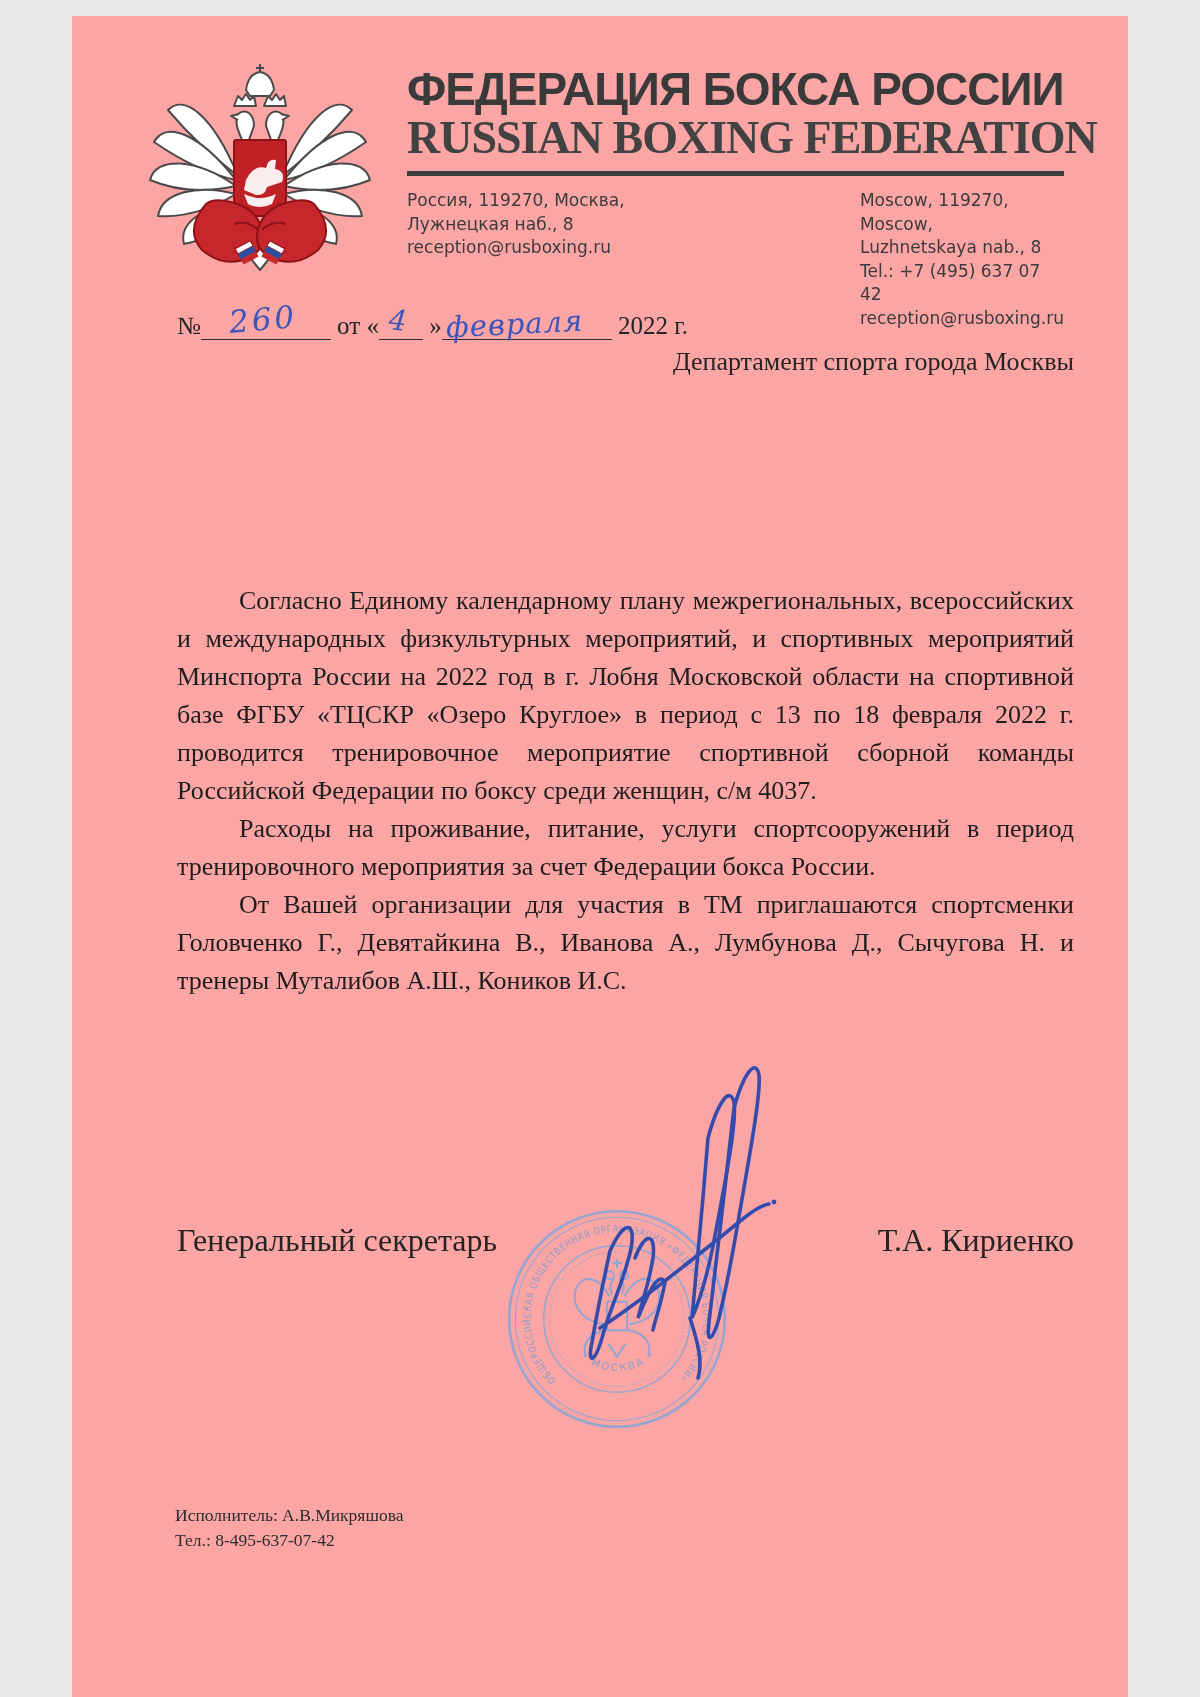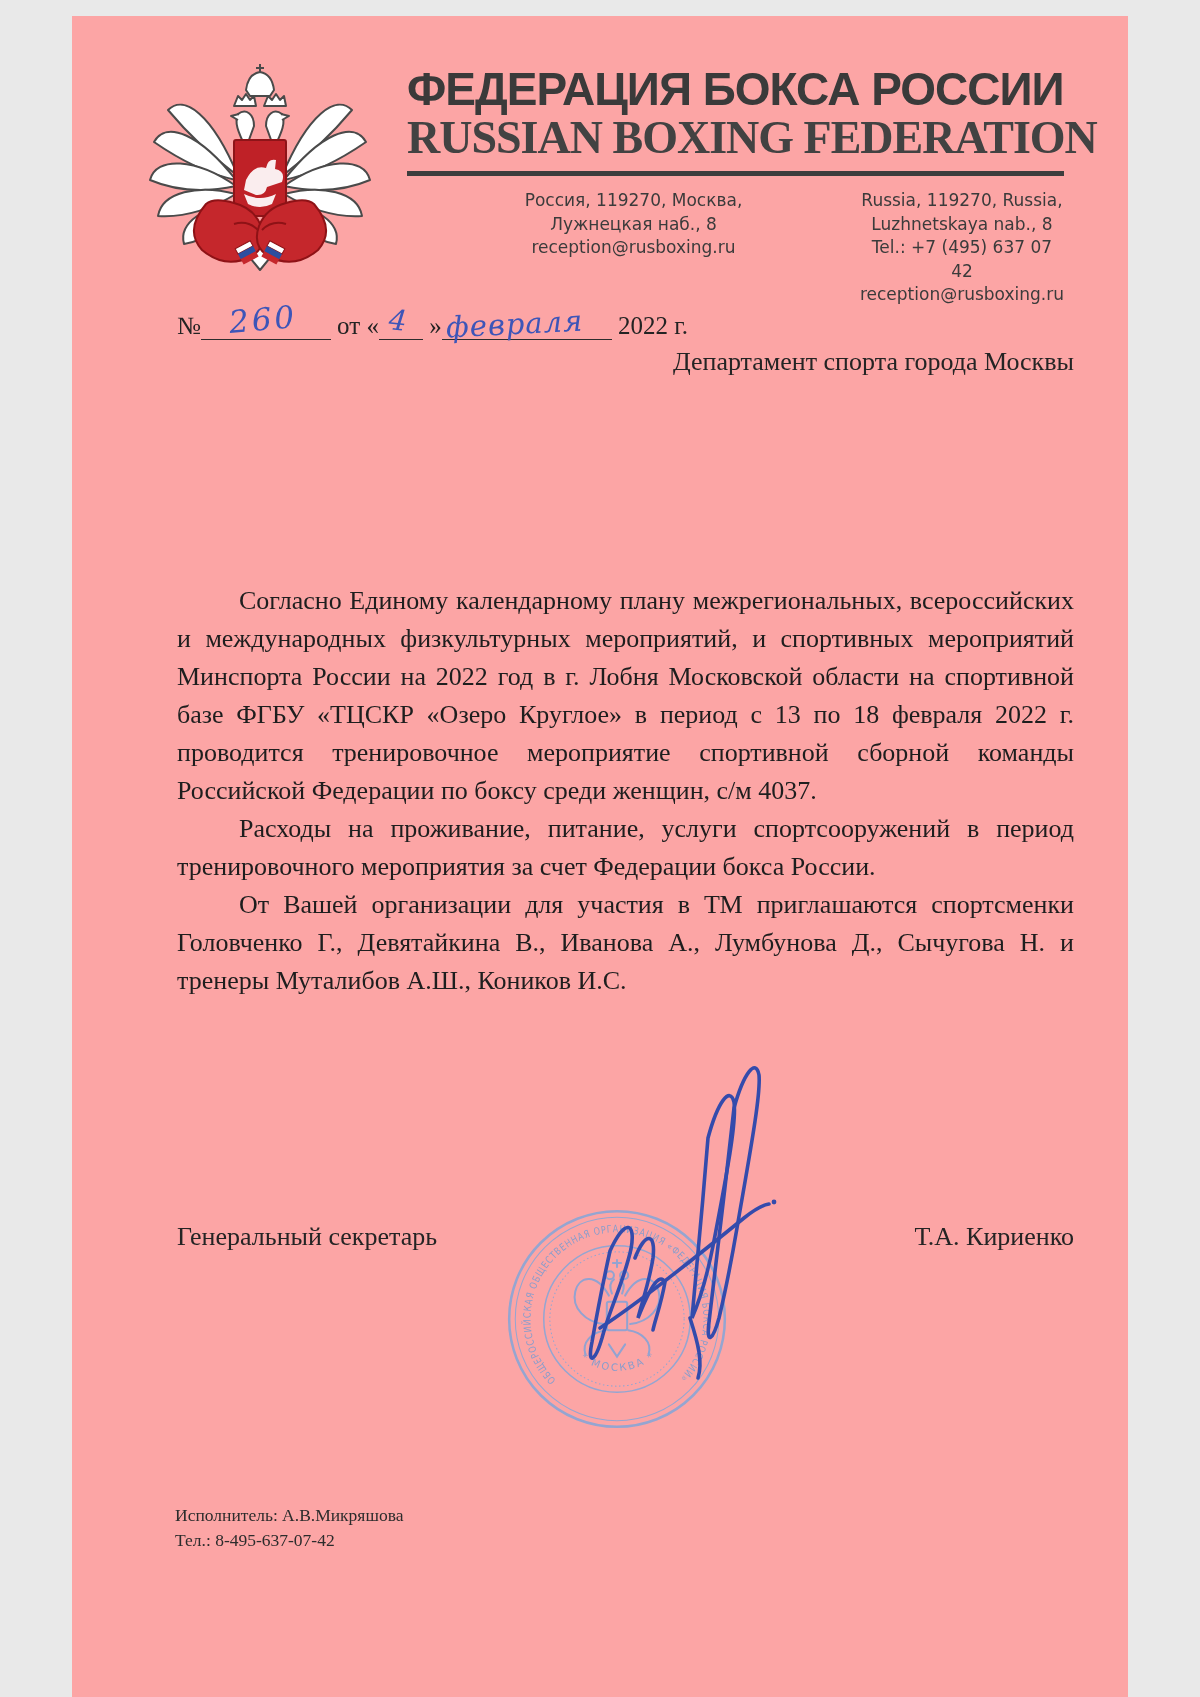--- a/index.html
+++ b/index.html
@@ -13,21 +13,21 @@
   .head-block{position:absolute;left:335px;top:48px;width:680px;}
   .title-ru{
     font-family:"Liberation Sans", sans-serif;font-weight:bold;
     font-size:46px;line-height:50px;letter-spacing:-1px;color:#3a3a3a;white-space:nowrap;
   }
   .title-en{
     font-family:Liberation Serif, serif;font-weight:bold;
     font-size:46px;line-height:47px;letter-spacing:-1px;color:#424242;white-space:nowrap;
   }
   .head-rule{width:657px;height:5px;background:#3d3d3d;margin-top:10px;}
-  .contacts{display:flex;margin-top:13px;width:657px;text-align:center;}
+  .contacts{display:flex;margin-top:13px;width:657px;}
   .contact-col{font-family:"DejaVu Sans", sans-serif;font-size:17px;line-height:23.5px;color:#3b3b3b;}
   .contact-col.ru{width:458px;}
   .contact-col.en{flex:1;}
   
   .ref-line{position:absolute;left:105px;top:293px;font-size:25px;color:#232323;white-space:nowrap;}
   .blank{display:inline-block;border-bottom:1.6px solid #2c2c2c;position:relative;vertical-align:bottom;height:30px;}
   .blank .hand{
     position:absolute;bottom:2px;color:#3d55b8;
     font-style:italic;font-family:"DejaVu Serif", serif;white-space:nowrap;
   }
@@ -40,21 +40,21 @@
   
   .addressee{position:absolute;top:331px;left:560px;width:442px;text-align:right;font-size:26px;color:#242424;}
   
   .body-text{position:absolute;left:105px;top:566px;width:897px;}
   .body-text p{
     margin:0;font-size:26px;line-height:38px;text-align:justify;text-indent:62px;color:#1e1e1e;
   }
   
   .sig-row{
     position:absolute;left:105px;top:1206px;width:897px;display:flex;
-    justify-content:space-between;font-size:26px;color:#242424;z-index:1;
+    justify-content:space-between;font-size:32px;color:#242424;z-index:1;
   }
   .stamp{position:absolute;left:428px;top:1186px;width:234px;height:234px;z-index:2;opacity:.9;}
   .signature{position:absolute;left:468px;top:1030px;width:250px;height:340px;z-index:3;}
   
   .footer{position:absolute;left:103px;top:1487px;font-size:17.5px;line-height:25px;color:#2c2c2c;}
   
   .scan-bottom{position:absolute;left:0;top:1685px;width:1200px;height:5px;background:linear-gradient(to right,#474747 0%,#515151 70%,#6b6b6b 100%);}
   .scan-bottom-soft{position:absolute;left:0;top:1690px;width:1200px;height:2px;background:#adadad;}
   .scan-right{position:absolute;left:1188px;top:28px;width:2px;height:845px;background:#e2e2e0;}
 </style>
@@ -120,21 +120,21 @@
     <div class="title-ru">ФЕДЕРАЦИЯ БОКСА РОССИИ</div>
     <div class="title-en">RUSSIAN BOXING FEDERATION</div>
     <div class="head-rule"></div>
     <div class="contacts">
       <div class="contact-col ru">
         <div>Россия, 119270, Москва,</div>
         <div>Лужнецкая наб., 8</div>
         <div>reception@rusboxing.ru</div>
       </div>
       <div class="contact-col en">
-        <div>Russia, 119270, Russia,</div>
+        <div>Moscow, 119270, Moscow,</div>
         <div>Luzhnetskaya nab., 8</div>
         <div>Tel.: +7 (495) 637 07 42</div>
         <div>reception@rusboxing.ru</div>
       </div>
     </div>
   </div>
 
   <div class="ref-line">
     <span>№</span><span class="blank blank-num"><span class="hand">260</span></span>
     <span>от «</span><span class="blank blank-day"><span class="hand">4</span></span>

